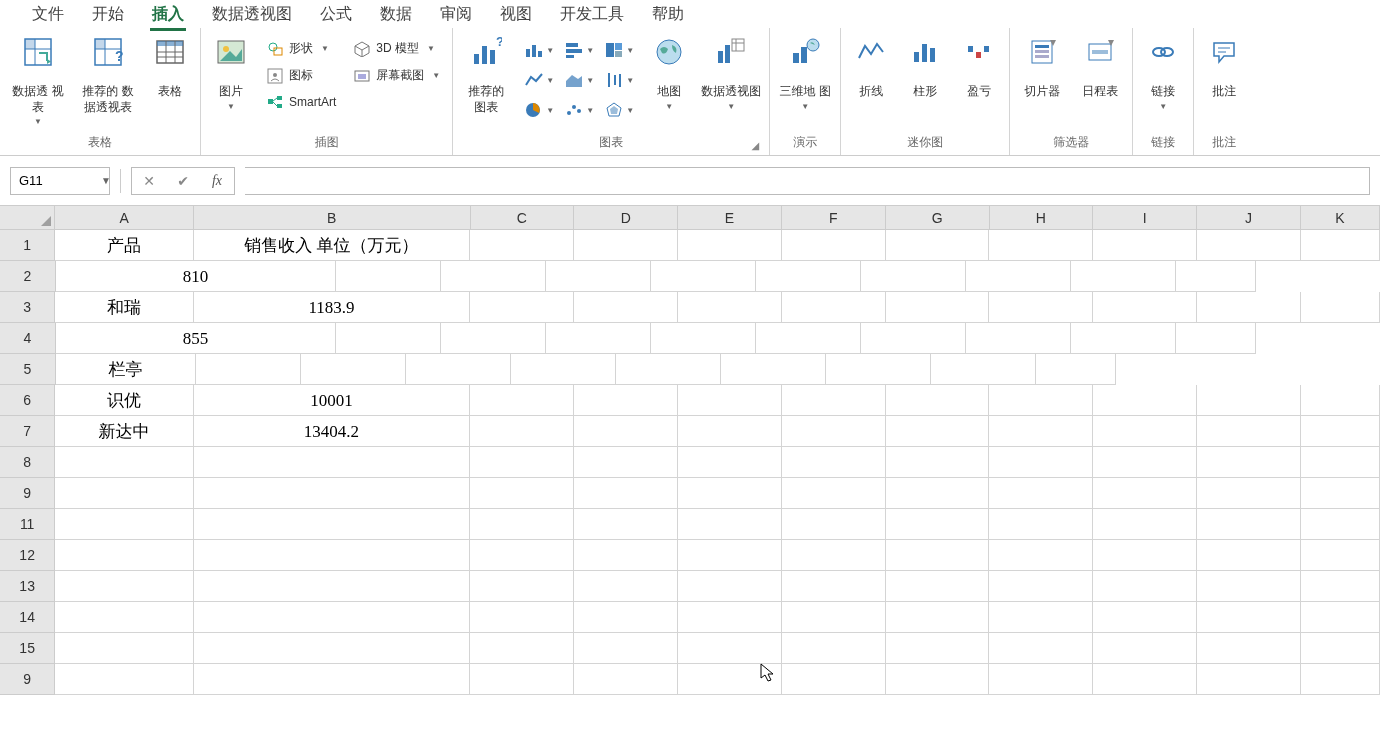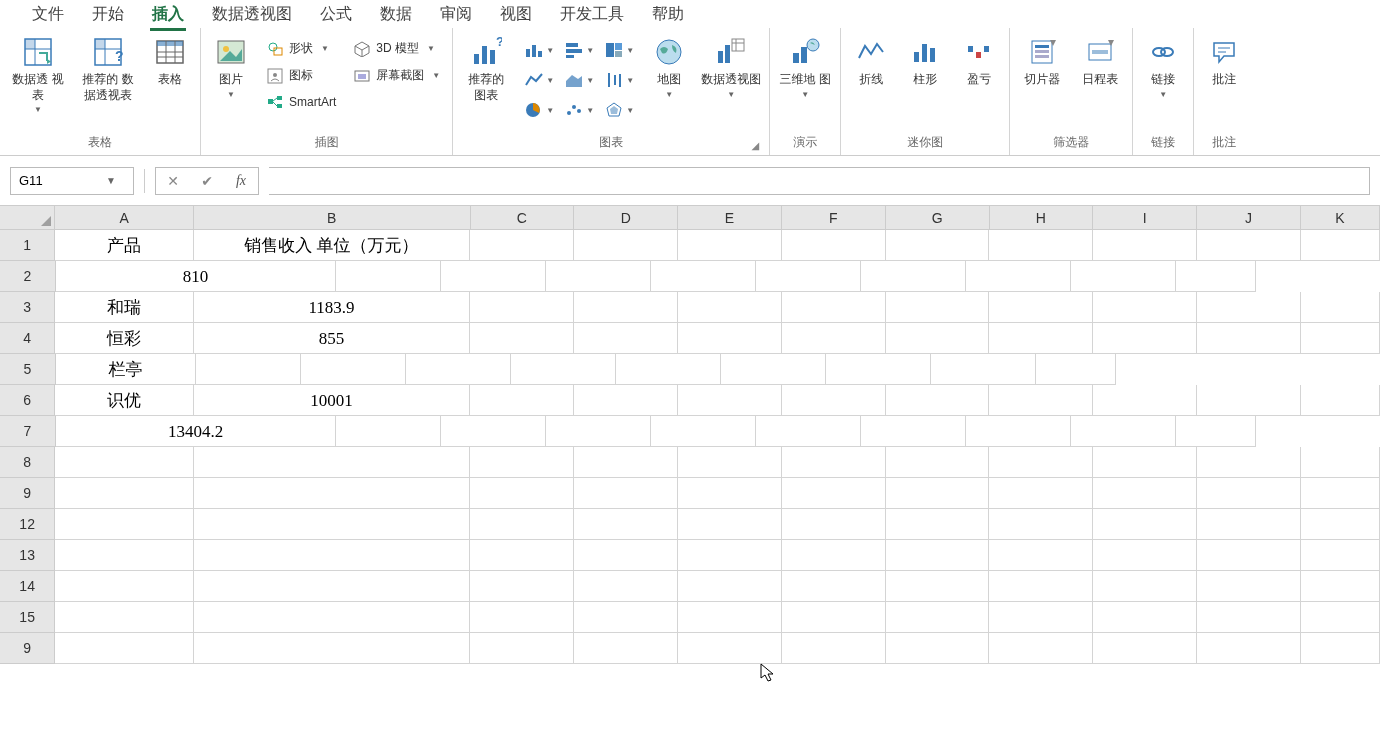--- a/index.html
+++ b/index.html
@@ -13,36 +13,36 @@
 
 
 .ribbon { display: flex; height: 128px; border-bottom: 1px solid #ccc; }
 .group { border-right: 1px solid #d4d4d4; display: flex; flex-direction: column; padding: 4px 8px 0 8px; }
 .group-body { flex: 1; display: flex; align-items: flex-start; gap: 10px; }
 .group-label { text-align: center; font-size: 12px; color: #666; padding: 2px 0 4px; position: relative; }
 .group-label .launcher { position: absolute; right: 2px; bottom: 4px; font-size: 10px; color: #888; }
 
 .bigbtn { display: flex; flex-direction: column; align-items: center; justify-content: flex-start; width: 60px; padding-top: 4px; cursor: pointer; }
 .bigbtn .ico { width: 32px; height: 32px; display:flex; align-items:center; justify-content:center; }
-.bigbtn .lbl { font-size: 12px; text-align: center; line-height: 1.3; margin-top: 4px; color: #333; }
+.bigbtn .lbl { font-size: 12px; text-align: center; line-height: 1.3; margin-top: 16px; color: #333; }
 .bigbtn .drop { font-size: 8px; color: #666; margin-top: 2px; }
 
 .stack { display: flex; flex-direction: column; gap: 6px; padding-top: 6px; }
 .smallbtn { display: flex; align-items: center; gap: 6px; font-size: 12px; color: #333; cursor: pointer; padding: 2px 4px; }
 .smallbtn .ico { width: 16px; height: 16px; display:inline-flex; align-items:center; justify-content:center; }
 .smallbtn .drop { font-size: 8px; color: #666; margin-left: 2px; }
 
 .chart-grid { display: grid; grid-template-columns: repeat(3, 36px); grid-template-rows: repeat(3, 28px); gap: 2px 4px; padding-top: 4px; }
 .chart-cell { display:flex; align-items:center; justify-content:center; cursor:pointer; font-size:8px; color:#666; }
 .chart-cell svg { display:block; }
 .chart-cell .drop { margin-left: 2px; }
 
 
 .fbar { display: flex; align-items: center; height: 50px; border-bottom: 1px solid #ccc; padding: 8px 10px; gap: 10px; }
-.namebox { display:flex; align-items:center; border:1px solid #bbb; height:28px; width:124px; background:#fff; }
+.namebox { display:flex; align-items:center; border:1px solid #bbb; height:28px; width:100px; background:#fff; }
 .namebox input { border:0; outline:0; width: 90px; padding:0 8px; font-size:13px; }
 .namebox .drop { width: 20px; text-align:center; color:#666; font-size:10px; }
 .fsep { width:1px; height:24px; background:#ccc; }
 .fbtns { display:flex; align-items:center; border:1px solid #bbb; height:28px; }
 .fbtns span { width:34px; text-align:center; color:#888; font-size:14px; cursor:pointer; }
 .fbtns span.fx { font-style: italic; font-family: serif; color:#555; }
 .finput { flex:1; border:1px solid #bbb; border-left:0; height:28px; padding:0 8px; font-size:13px; outline:0; }
 
 
 .sheet { position: relative; }
@@ -495,21 +495,20 @@
         <div class="cell cE"></div>
         <div class="cell cF"></div>
         <div class="cell cG"></div>
         <div class="cell cH"></div>
         <div class="cell cI"></div>
         <div class="cell cJ"></div>
         <div class="cell cK"></div>
       </div>
       <div class="row">
         <div class="rowhdr">4</div>
-        <div class="cell cA center">恒彩</div>
         <div class="cell cB center">855</div>
         <div class="cell cC"></div>
         <div class="cell cD"></div>
         <div class="cell cE"></div>
         <div class="cell cF"></div>
         <div class="cell cG"></div>
         <div class="cell cH"></div>
         <div class="cell cI"></div>
         <div class="cell cJ"></div>
         <div class="cell cK"></div>
@@ -536,20 +535,21 @@
         <div class="cell cE"></div>
         <div class="cell cF"></div>
         <div class="cell cG"></div>
         <div class="cell cH"></div>
         <div class="cell cI"></div>
         <div class="cell cJ"></div>
         <div class="cell cK"></div>
       </div>
       <div class="row">
         <div class="rowhdr">7</div>
+        <div class="cell cA center">新达中</div>
         <div class="cell cB center">13404.2</div>
         <div class="cell cC"></div>
         <div class="cell cD"></div>
         <div class="cell cE"></div>
         <div class="cell cF"></div>
         <div class="cell cG"></div>
         <div class="cell cH"></div>
         <div class="cell cI"></div>
         <div class="cell cJ"></div>
         <div class="cell cK"></div>
@@ -563,20 +563,34 @@
         <div class="cell cE"></div>
         <div class="cell cF"></div>
         <div class="cell cG"></div>
         <div class="cell cH"></div>
         <div class="cell cI"></div>
         <div class="cell cJ"></div>
         <div class="cell cK"></div>
       </div>
       <div class="row">
         <div class="rowhdr">9</div>
+        <div class="cell cA"></div>
+        <div class="cell cB"></div>
+        <div class="cell cC"></div>
+        <div class="cell cD"></div>
+        <div class="cell cE"></div>
+        <div class="cell cF"></div>
+        <div class="cell cG"></div>
+        <div class="cell cH"></div>
+        <div class="cell cI"></div>
+        <div class="cell cJ"></div>
+        <div class="cell cK"></div>
+      </div>
+      <div class="row">
+        <div class="rowhdr">11</div>
         <div class="cell cA"></div>
         <div class="cell cB"></div>
         <div class="cell cC"></div>
         <div class="cell cD"></div>
         <div class="cell cE"></div>
         <div class="cell cF"></div>
         <div class="cell cG"></div>
         <div class="cell cH"></div>
         <div class="cell cI"></div>
         <div class="cell cJ"></div>

